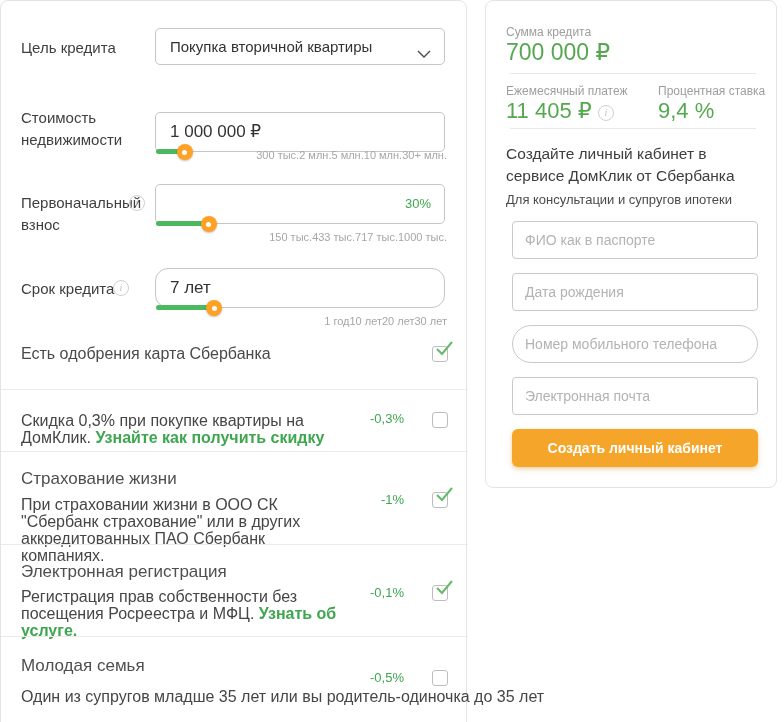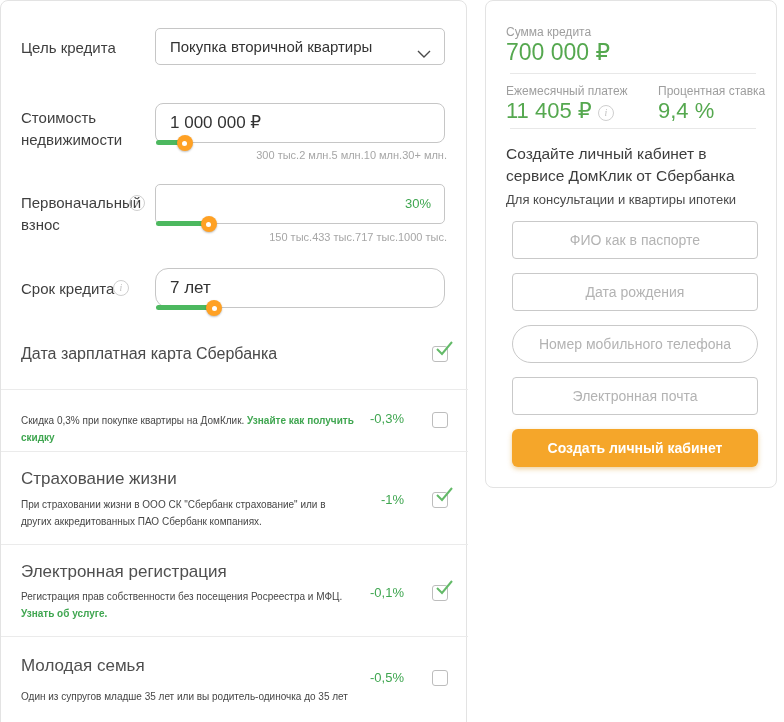--- a/index.html
+++ b/index.html
@@ -58,21 +58,21 @@
     display:inline-block; position:relative; vertical-align:2px; margin-left:6px;
     width:16px; height:16px; border:1px solid #cfcfcf; border-radius:50%;
     color:#c2c2c2; font-size:10px; line-height:14px; text-align:center;
     font-family:"Liberation Serif","DejaVu Serif",serif; font-style:italic; cursor:pointer;
   }
 
   .sep { position:absolute; left:0; width:467px; height:1px; background:#ebebeb; }
 
   .row-label { position:absolute; left:20px; font-size:16px; color:#4a4a4a; }
   .sec-title { position:absolute; left:20px; font-size:17px; color:#4f4f4f; }
-  .sec-desc  { position:absolute; left:20px; font-size:10px; color:#464646; line-height:17px; }
+  .sec-desc  { position:absolute; left:20px; font-size:16px; color:#464646; line-height:17px; }
   .green-link { color:#3fa650; font-weight:bold; text-decoration:none; cursor:pointer; }
   .disc-val { position:absolute; font-size:13px; color:#3fa650; text-align:right; right:62px; }
 
   .checkbox {
     position:absolute; width:16px; height:16px; border:1px solid #bdbdbd; border-radius:3px;
     background:#fff; cursor:pointer;
   }
   .checkbox .tick { display:none; position:absolute; left:2px; top:-6px; }
   .checkbox.checked .tick { display:block; }
 
@@ -80,21 +80,21 @@
   .sum-label { position:absolute; font-size:12px; color:#9e9e9e; }
   .sum-value { position:absolute; font-size:23px; color:#55a84f; white-space:nowrap; }
   .divider { position:absolute; left:24px; right:20px; height:1px; background:#e8e8e8; }
 
   .signup-title { position:absolute; left:20px; top:142px; width:262px; font-size:15.5px; color:#3d3d3d; line-height:22px; }
   .signup-sub { position:absolute; left:20px; top:191px; font-size:13px; color:#4a4a4a; }
 
   .form-input {
     position:absolute; left:26px; width:246px; height:38px;
     border:1px solid #c9c9c9; border-radius:4px; padding:0 12px;
-    font-family:inherit; font-size:14px; color:#333; outline:none;text-align:center;
+    font-family:inherit; font-size:14px; color:#333; outline:none;
   }
   .form-input::placeholder { color:#b3b3b3; opacity:1; }
 
   .cta-button {
     position:absolute; left:26px; top:428px; width:246px; height:38px;
     background:#f5a62a; border:none; border-radius:6px;
     color:#fff; font-size:14px; font-weight:bold; font-family:inherit; cursor:pointer;
     box-shadow:0 2px 5px rgba(214,150,40,.45);
   }
 </style>
@@ -109,21 +109,21 @@
     <div class="inputbox selectbox" style="top:27px;">
       <div class="val">Покупка вторичной квартиры</div>
       <span class="chev">
         <svg width="14" height="8" viewBox="0 0 14 8">
             <path d="M1 1 L7 7 L13 1" fill="none" stroke="#4a4a4a" stroke-width="1.4"></path>
           </svg>
       </span>
     </div>
 
     <div class="fld-label" style="top:106px; width:128px;">Стоимость недвижимости</div>
-    <div class="inputbox" style="top:102px;border-radius:8px;">
+    <div class="inputbox" style="top:111px;">
       <div class="val">1 000 000 ₽</div>
       <div class="slider-fill" style="width: 10%;"></div>
       <div class="slider-handle" style="left: 10%;"></div>
     </div>
     <div class="ticks" style="top:148px;">
       <span>300 тыс.</span>
       <span>2 млн.</span>
       <span>5 млн.</span>
       <span>10 млн.</span>
       <span>30+ млн.</span>
@@ -143,22 +143,28 @@
       <span>1000 тыс.</span>
     </div>
 
     <div class="fld-label" style="top:277px;">Срок кредита</div>
     <span class="info-icon" style="left:112px; top:279px;">i</span>
     <div class="inputbox" style="top:267px;border-radius:13px;">
       <div class="val">7 лет</div>
       <div class="slider-fill" style="width: 20.3%;"></div>
       <div class="slider-handle" style="left: 20.3%;"></div>
     </div>
-
-    <div class="row-label" style="top:344px;">Дата зарплатная карта Сбербанка</div>
+    <div class="ticks" style="top:314px;">
+      <span>1 год</span>
+      <span>10 лет</span>
+      <span>20 лет</span>
+      <span>30 лет</span>
+    </div>
+
+    <div class="row-label" style="top:344px;">Есть одобрения карта Сбербанка</div>
     <div class="checkbox checked" style="left:431px; top:345px;">
       <svg class="tick" width="18" height="15" viewBox="0 0 18 15">
           <path d="M2 8 L7 13 L17 1" fill="none" stroke="#63ba68" stroke-width="2"></path>
         </svg>
     </div>
 
     <div class="sep" style="top:388px;"></div>
 
     <div class="sec-desc" style="top:411px; width:352px;">
       <span>Скидка 0,3% при покупке квартиры на ДомКлик.</span>
@@ -214,21 +220,21 @@
     <div class="sum-label" style="left:20px; top:83px;">Ежемесячный платеж</div>
     <div class="sum-value" style="left:20px; top:97px; font-size:22px;">
       <span>11 405 ₽</span><span class="info-inline">i</span>
     </div>
     <div class="sum-label" style="left:172px; top:83px;">Процентная ставка</div>
     <div class="sum-value" style="left:172px; top:97px; font-size:22px;">9,4 %</div>
 
     <div class="divider" style="top:127px;"></div>
 
     <div class="signup-title">Создайте личный кабинет в сервисе ДомКлик от Сбербанка</div>
-    <div class="signup-sub">Для консультации и квартиры ипотеки</div>
+    <div class="signup-sub">Для консультации и супругов ипотеки</div>
 
     <input class="form-input" style="top: 220px;" type="text" placeholder="ФИО как в паспорте">
     <input class="form-input" style="top: 272px;" type="text" placeholder="Дата рождения">
     <input class="form-input" style="top: 324px; border-radius: 19px;" type="text" placeholder="Номер мобильного телефона">
     <input class="form-input" style="top: 376px;" type="text" placeholder="Электронная почта">
 
     <button class="cta-button">Создать личный кабинет</button>
   </div>
 
 </div>

